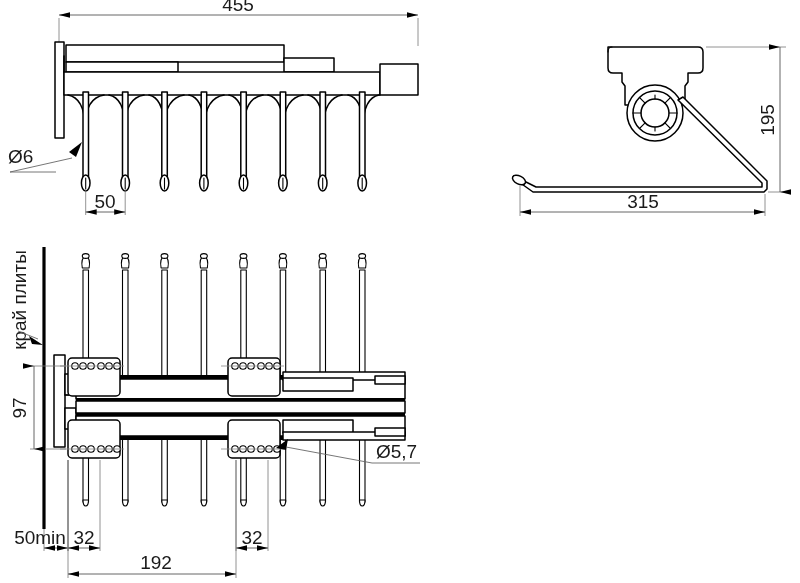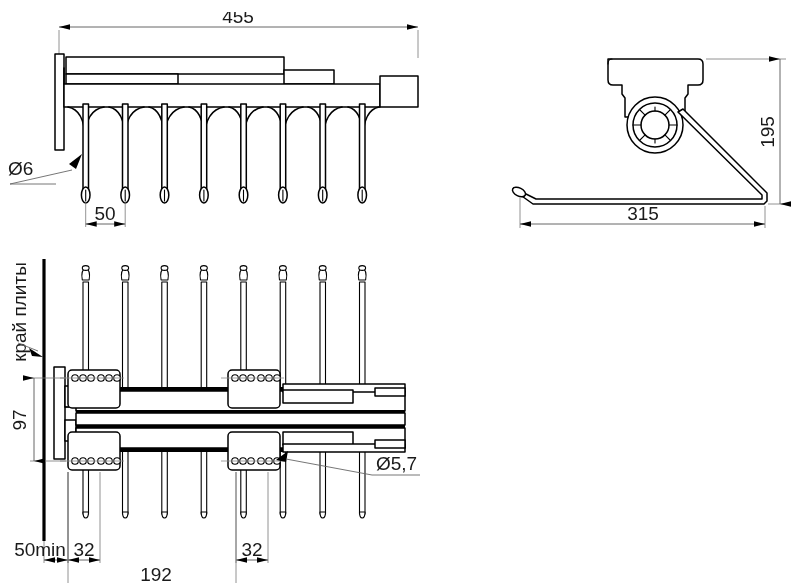--- a/index.html
+++ b/index.html
@@ -10,21 +10,21 @@
   body {
     width: 800px;
     height: 583px;
     font-family: "Liberation Sans", sans-serif;
     overflow: hidden;
     position: relative;
   }
   #drawing-root {
     position: absolute;
     left: 0;
-    top: 12px;
+    top: 0;
     width: 800px;
     height: 508px;
   }
   svg#cad {
     display: block;
     width: 800px;
     height: 583px;
     background: #ffffff;
   }
   text.dim {

